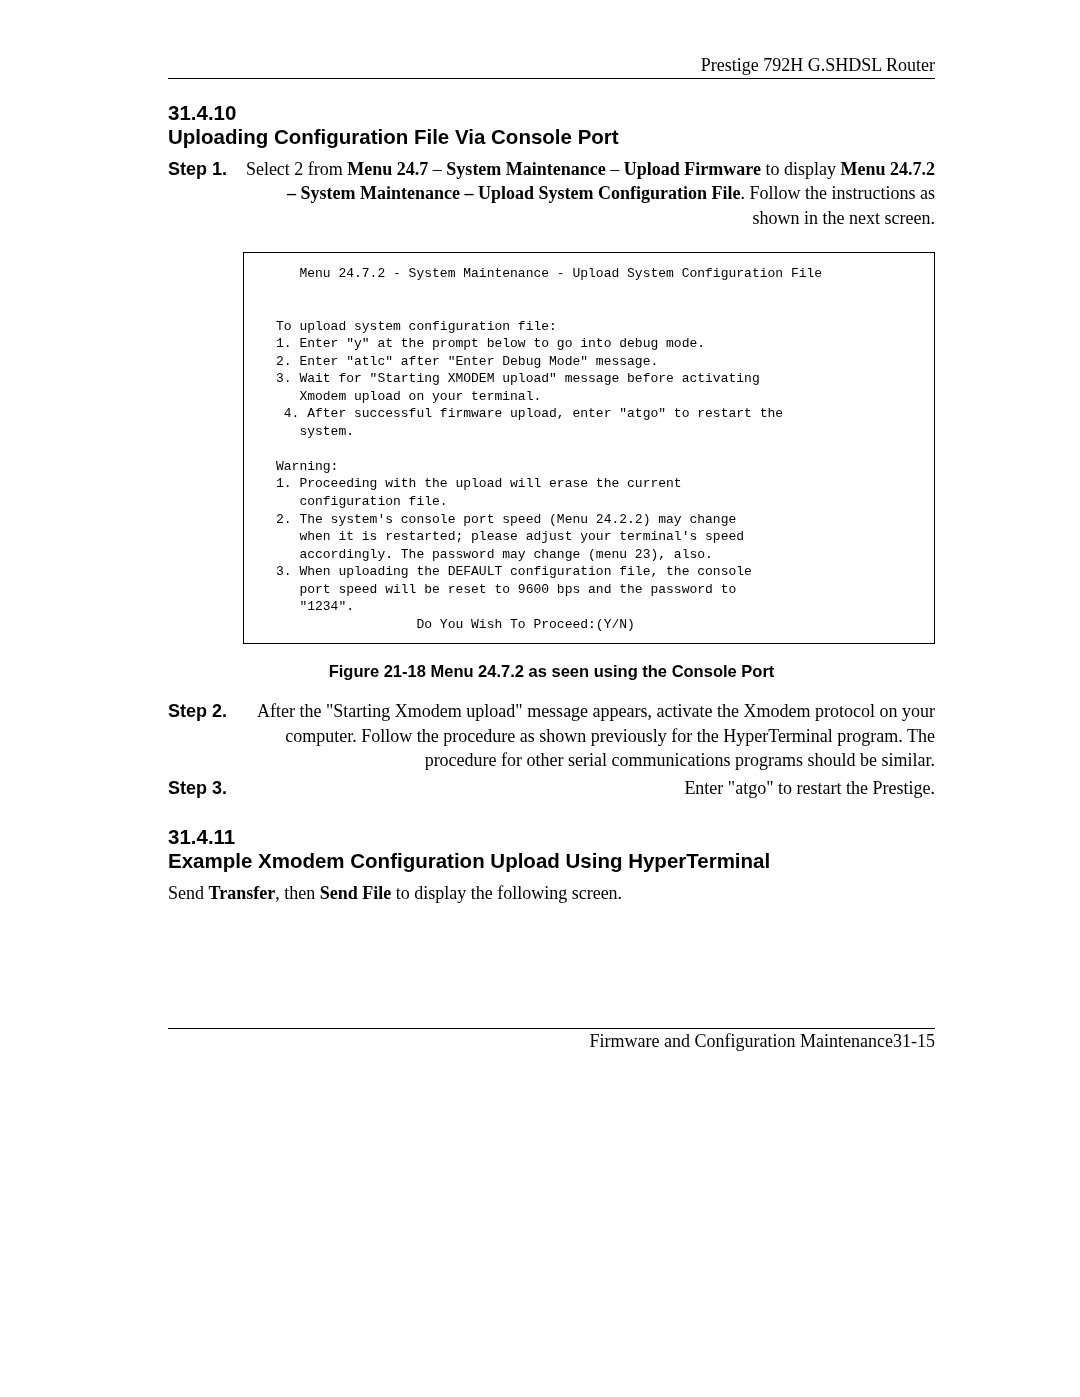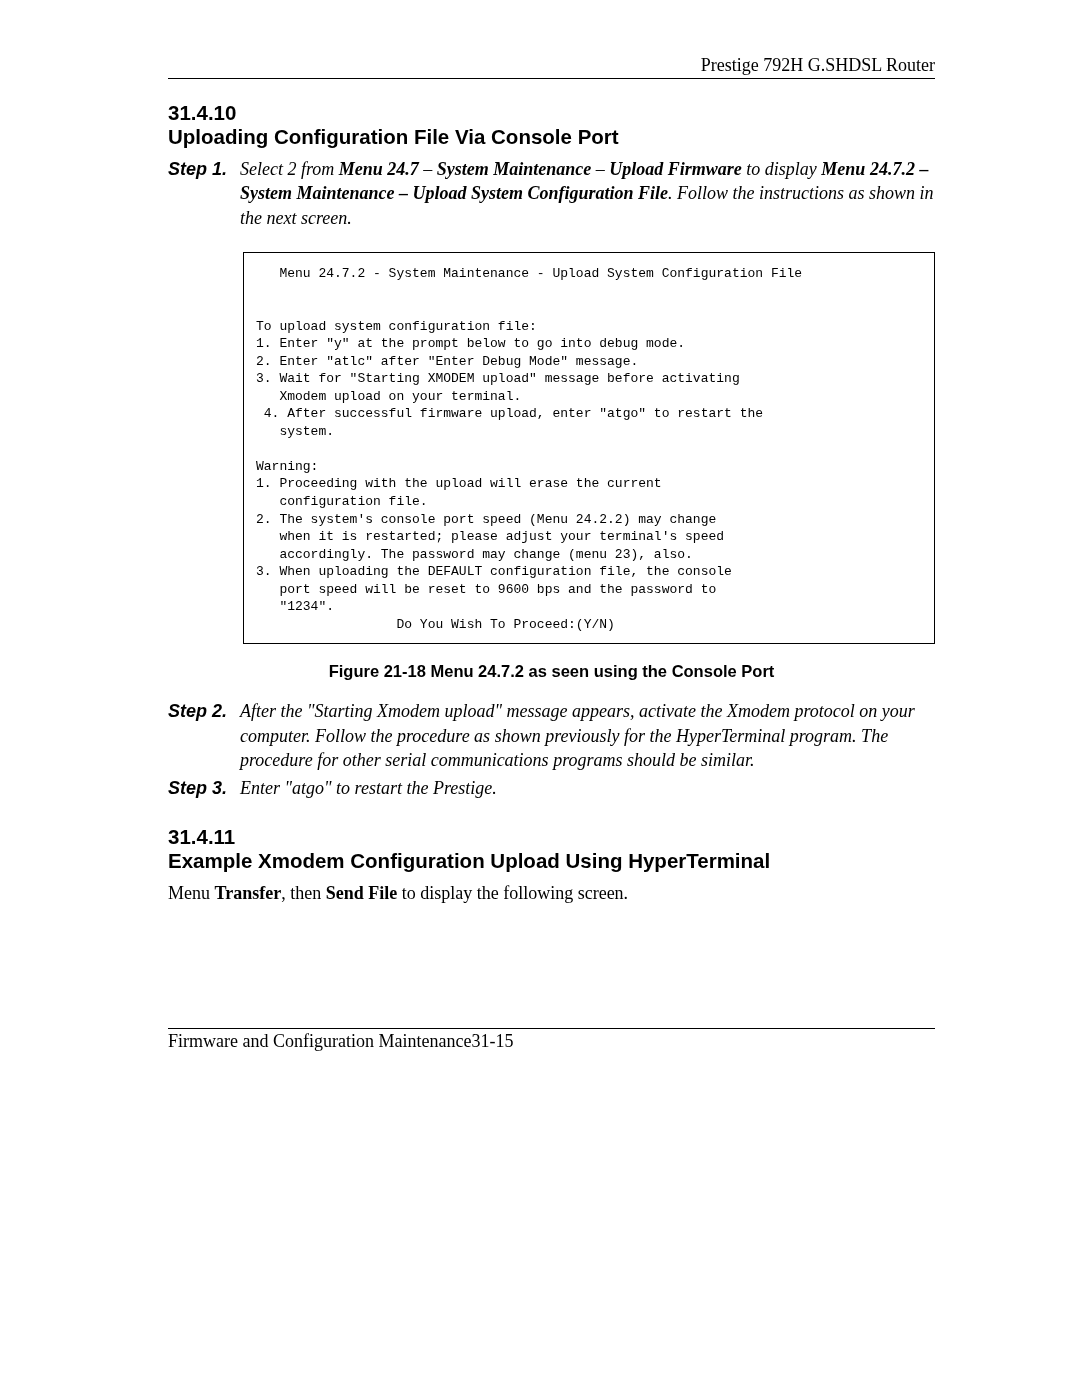--- a/index.html
+++ b/index.html
@@ -40,38 +40,38 @@
     .section-heading .num {
       display: inline-block;
       width: 125px;
       flex-shrink: 0;
     }
     .step-row {
       display: flex;
       margin-bottom: 4px;
       font-size: 18px;
       line-height: 1.35;
-      font-style: italic;
     }
     .step-label {
       font-family: Arial, Helvetica, sans-serif;
       font-weight: bold;
       width: 72px;
       flex-shrink: 0;
     }
     .step-content {
       flex: 1;
+      text-align: right;
     }
     .step-content b {
       font-weight: bold;
     }
     .console-box {
       border: 1px solid #000;
       margin: 22px 0 18px 75px;
-      padding: 12px 24px 10px 12px;
+      padding: 12px 24px 10px 32px;
       font-family: "Courier New", Courier, monospace;
       font-size: 13px;
       line-height: 1.35;
       white-space: pre;
       overflow: hidden;
     }
     .figure-caption {
       text-align: center;
       font-family: Arial, Helvetica, sans-serif;
       font-weight: bold;
@@ -92,21 +92,21 @@
       left: 168px;
       right: 145px;
     }
     .footer-rule {
       border: none;
       border-top: 1px solid #000;
       margin: 0 0 2px 0;
     }
     .footer-text {
       display: flex;
-      justify-content: flex-start;
+      justify-content: flex-end;
       font-size: 18px;
     }
   </style>
 </head>
 <body>
 
 <div class="page">
 
   <div class="header-line">Prestige 792H G.SHDSL Router</div>
   <hr class="header-rule">
@@ -156,21 +156,21 @@
     <div class="step-label">Step 3.</div>
     <div class="step-content">Enter "atgo" to restart the Prestige.</div>
   </div>
 
   <h2 class="section-heading section-gap-top">
     <span class="num">31.4.11</span>
     <span>Example Xmodem Configuration Upload Using HyperTerminal</span>
   </h2>
 
   <p class="body-para">
-    <span>Menu </span><b>Transfer</b><span>, then </span><b>Send File</b><span> to display the following screen.</span>
+    <span>Send </span><b>Transfer</b><span>, then </span><b>Send File</b><span> to display the following screen.</span>
   </p>
 
   <div class="footer">
     <hr class="footer-rule">
     <div class="footer-text">
       <span>Firmware and Configuration Maintenance</span>
       <span>31-15</span>
     </div>
   </div>
 

